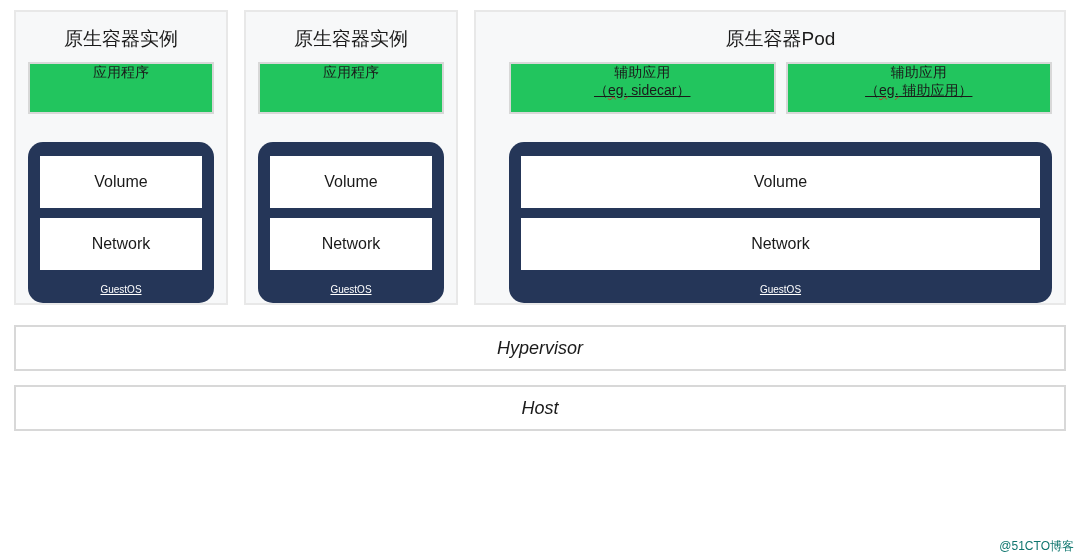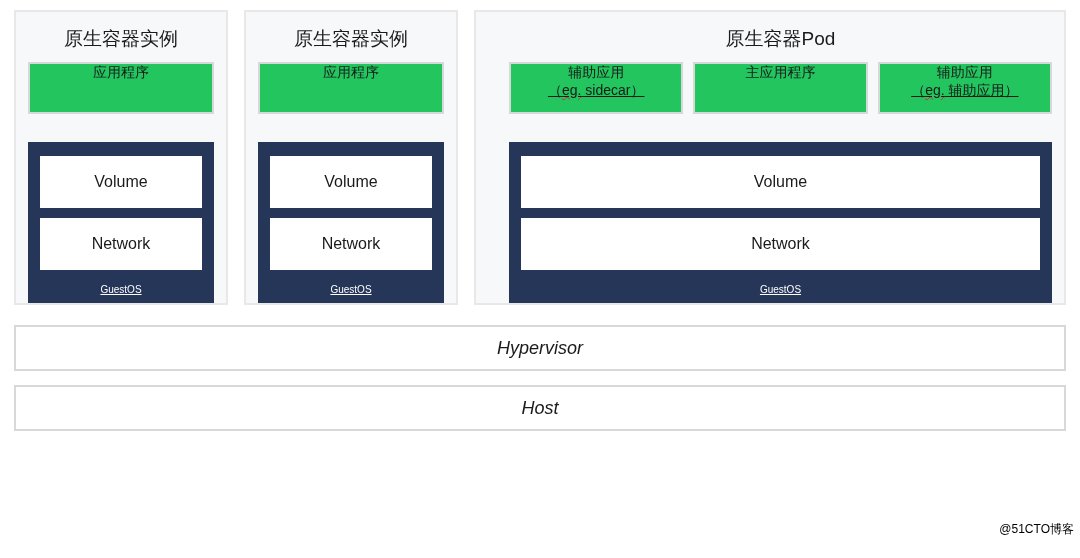--- a/index.html
+++ b/index.html
@@ -57,20 +57,21 @@
     .wavy {
       text-decoration: underline wavy #d02a2a;
       text-decoration-thickness: 1px;
     }
     .guestos {
       background: #253658;
       padding: 14px 12px 4px 12px;
       display: flex;
       flex-direction: column;
       gap: 10px;
+      border-radius: 15px;
     }
     .inner-box {
       background: #fff;
       height: 52px;
       display: flex;
       align-items: center;
       justify-content: center;
       font-size: 16px;
       color: #1a1a1a;
     }
@@ -89,23 +90,23 @@
       justify-content: center;
       font-size: 18px;
       color: #1a1a1a;
       background: #fff;
       margin-bottom: 14px;
       font-style: italic;
     }
     .watermark {
       position: absolute;
       right: 6px;
-      bottom: 20px;
+      bottom: 3px;
       font-size: 12px;
-      color: #000000;
+      color: #0f766e;
     }
   </style>
 </head>
 <body>
 
 <div class="top-row">
 
   <div class="container-block col-small">
     <div class="title">原生容器实例</div>
     <div class="app-row">
@@ -145,23 +146,20 @@
   <div class="container-block col-large">
     <div class="title">原生容器Pod</div>
     <div class="app-row">
       <div class="app-box">
         <span>辅助应用</span>
         <span class="sub">
           <span>（</span><span class="wavy">eg.</span><span> sidecar）</span>
         </span>
       </div>
       <div class="app-box">
-        <span>主应用程序</span>
-      </div>
-      <div class="app-box">
         <span>辅助应用</span>
         <span class="sub">
           <span>（</span><span class="wavy">eg.</span><span> 辅助应用）</span>
         </span>
       </div>
     </div>
     <div class="guestos">
       <div class="inner-box">
         <span>Volume</span>
       </div>

